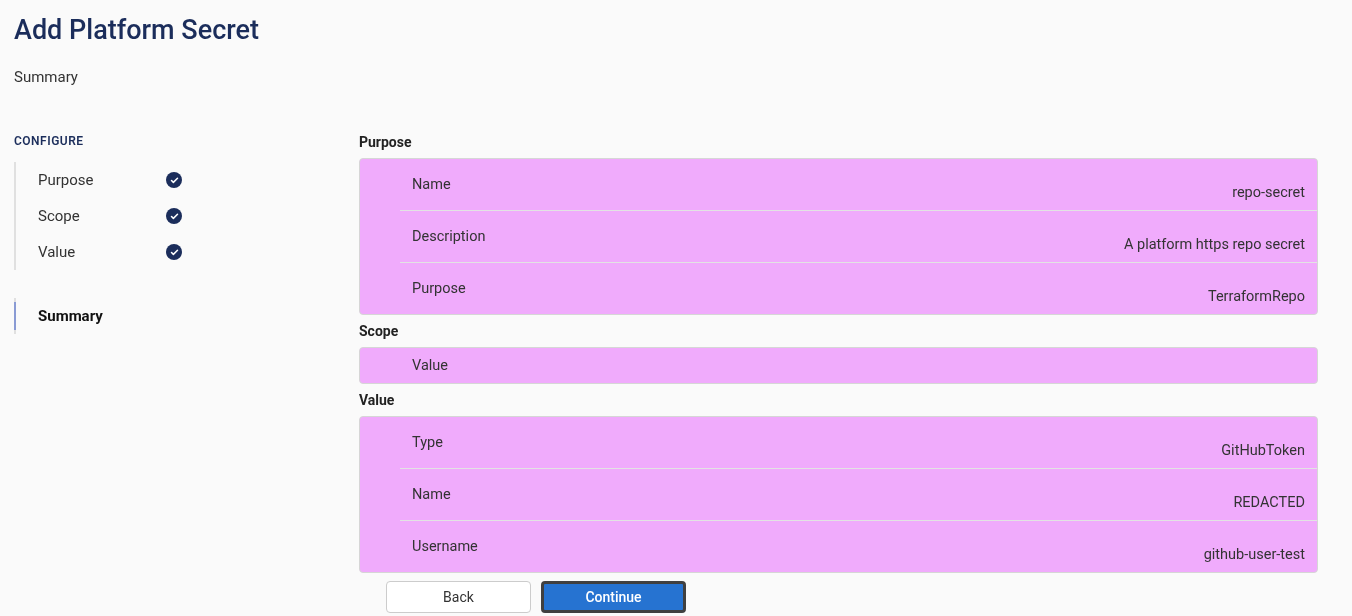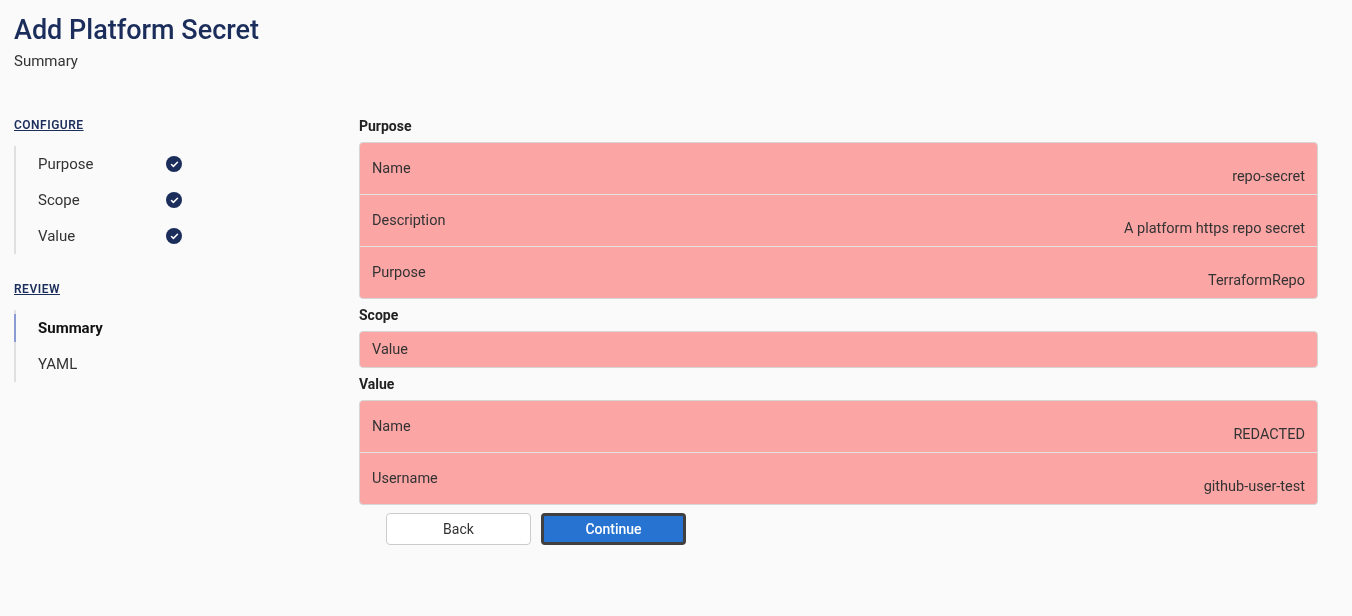--- a/index.html
+++ b/index.html
@@ -15,42 +15,41 @@
       height: 616px;
       overflow: hidden;
     }
     .container {
       padding: 14px;
     }
     .page-title {
       font-size: 27px;
       font-weight: 500;
       color: #1b2d5b;
-      margin-bottom: 6px;
+      margin-bottom: 22px;
     }
     .page-subtitle {
       font-size: 15px;
       color: #333;
       margin-bottom: 48px;
     }
     .layout {
       display: flex;
       gap: 0;
     }
     .sidebar {
       width: 345px;
       flex-shrink: 0;
     }
     .sidebar-section-header {
       font-size: 12px;
       font-weight: 600;
       color: #1b2d5b;
       letter-spacing: 0.5px;
       margin-bottom: 14px;
-      text-decoration: underline;
     }
     .sidebar-items {
       border-left: 2px solid #e0e0e0;
       margin-bottom: 28px;
     }
     .sidebar-item {
       display: flex;
       align-items: center;
       padding: 9px 0 9px 22px;
       gap: 12px;
@@ -98,22 +97,23 @@
     }
     .summary-section-title {
       font-size: 14px;
       font-weight: 700;
       color: #222;
       margin-bottom: 8px;
     }
     .summary-table {
       border: 1px solid #d6d6d6;
       border-radius: 4px;
-      background: #fca5a5;
+      background: #f0abfc;
       overflow: hidden;
+      padding-left: 40px;
     }
     .summary-row {
       display: flex;
       justify-content: space-between;
       align-items: center;
       padding: 9px 12px;
       border-bottom: 1px solid #e3e3e3;
       font-size: 14.5px;
     }
     .summary-row:last-child {
@@ -185,27 +185,23 @@
         <div class="sidebar-item">
           <span class="sidebar-item-label">Value</span>
           <span class="check-badge">
             <svg viewBox="0 0 12 12" fill="none">
                 <path d="M2 6l2.5 2.5L10 3" stroke="#fff" stroke-width="2" stroke-linecap="round" stroke-linejoin="round"></path>
               </svg>
           </span>
         </div>
       </div>
 
-      <div class="sidebar-section-header">REVIEW</div>
       <div class="sidebar-items">
         <div class="sidebar-item active">
           <span class="sidebar-item-label">Summary</span>
-        </div>
-        <div class="sidebar-item">
-          <span class="sidebar-item-label">YAML</span>
         </div>
       </div>
     </aside>
 
     <main class="main">
       <div class="summary-section">
         <div class="summary-section-title">Purpose</div>
         <div class="summary-table">
           <div class="summary-row">
             <span class="summary-label">Name</span>
@@ -228,20 +224,24 @@
           <div class="summary-row">
             <span class="summary-label">Value</span>
           </div>
         </div>
       </div>
 
       <div class="summary-section">
         <div class="summary-section-title">Value</div>
         <div class="summary-table">
           <div class="summary-row">
+            <span class="summary-label">Type</span>
+            <span class="summary-value">GitHubToken</span>
+          </div>
+          <div class="summary-row">
             <span class="summary-label">Name</span>
             <span class="summary-value">REDACTED</span>
           </div>
           <div class="summary-row">
             <span class="summary-label">Username</span>
             <span class="summary-value">github-user-test</span>
           </div>
         </div>
       </div>
 

